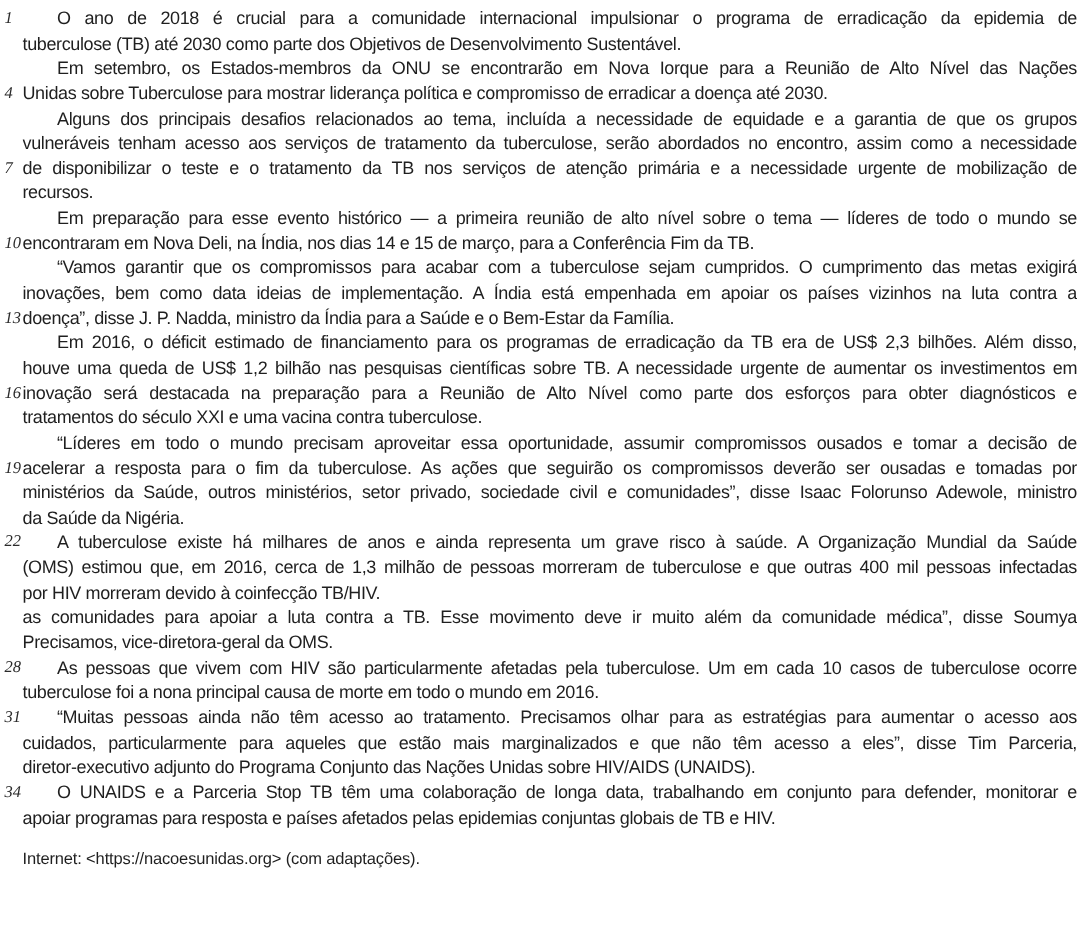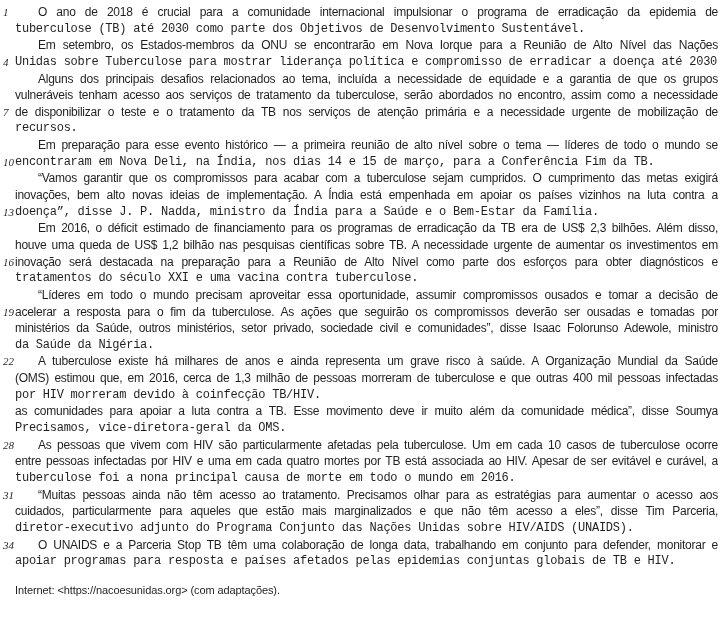--- a/index.html
+++ b/index.html
@@ -36,21 +36,20 @@
     text-align: justify;
     text-align-last: justify;
     -moz-text-align-last: justify;
     white-space: nowrap;
     overflow: hidden;
   }
   .line.end .txt {
     text-align-last: left;
     -moz-text-align-last: left;
     white-space: nowrap;
-    font-family: Liberation Mono, monospace;
   }
   .line.indent .txt {
     text-indent: 23px;
   }
   .num {
     position: absolute;
     left: -12px;
     top: 1px;
     width: 20px;
     font-family: "Liberation Serif", serif;
@@ -124,21 +123,21 @@
     <div class="txt">encontraram em Nova Deli, na Índia, nos dias 14 e 15 de março, para a Conferência Fim da TB.</div>
   </div>
 
   <div class="line indent">
 
     <div class="txt">“Vamos garantir que os compromissos para acabar com a tuberculose sejam cumpridos. O cumprimento das metas exigirá</div>
   </div>
 
   <div class="line">
 
-    <div class="txt">inovações, bem alto novas ideias de implementação. A Índia está empenhada em apoiar os países vizinhos na luta contra a</div>
+    <div class="txt">inovações, bem como data ideias de implementação. A Índia está empenhada em apoiar os países vizinhos na luta contra a</div>
   </div>
 
   <div class="line end">
     <span class="num">13</span>
     <div class="txt">doença”, disse J. P. Nadda, ministro da Índia para a Saúde e o Bem-Estar da Família.</div>
   </div>
 
   <div class="line indent">
 
     <div class="txt">Em 2016, o déficit estimado de financiamento para os programas de erradicação da TB era de US$ 2,3 bilhões. Além disso,</div>
@@ -203,24 +202,20 @@
   <div class="line end">
 
     <div class="txt">Precisamos, vice-diretora-geral da OMS.</div>
   </div>
 
   <div class="line indent">
     <span class="num">28</span>
     <div class="txt">As pessoas que vivem com HIV são particularmente afetadas pela tuberculose. Um em cada 10 casos de tuberculose ocorre</div>
   </div>
 
-  <div class="line">
-
-    <div class="txt">entre pessoas infectadas por HIV e uma em cada quatro mortes por TB está associada ao HIV. Apesar de ser evitável e curável, a</div>
-  </div>
 
   <div class="line end">
 
     <div class="txt">tuberculose foi a nona principal causa de morte em todo o mundo em 2016.</div>
   </div>
 
   <div class="line indent">
     <span class="num">31</span>
     <div class="txt">“Muitas pessoas ainda não têm acesso ao tratamento. Precisamos olhar para as estratégias para aumentar o acesso aos</div>
   </div>

